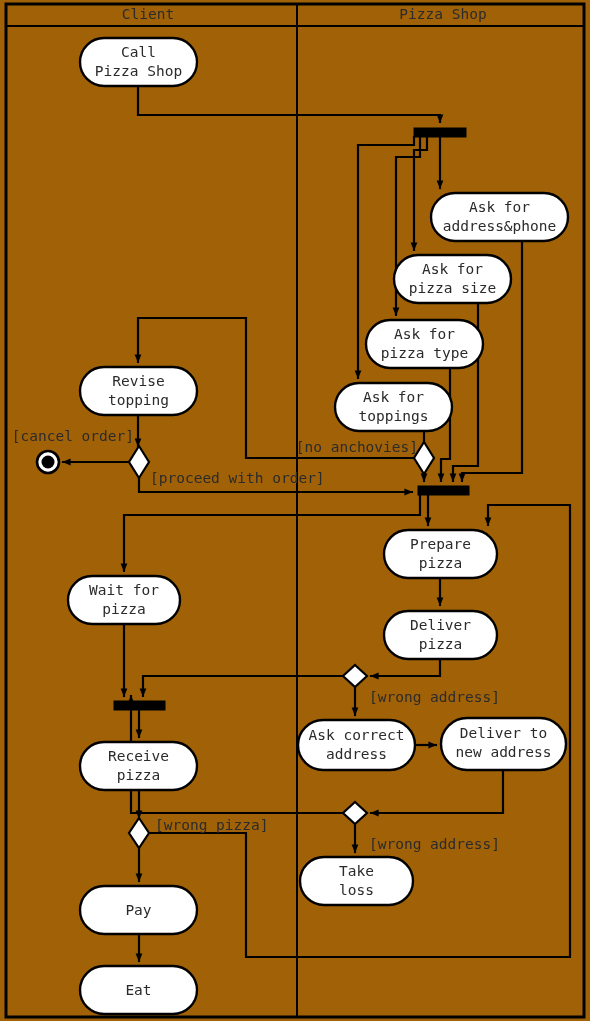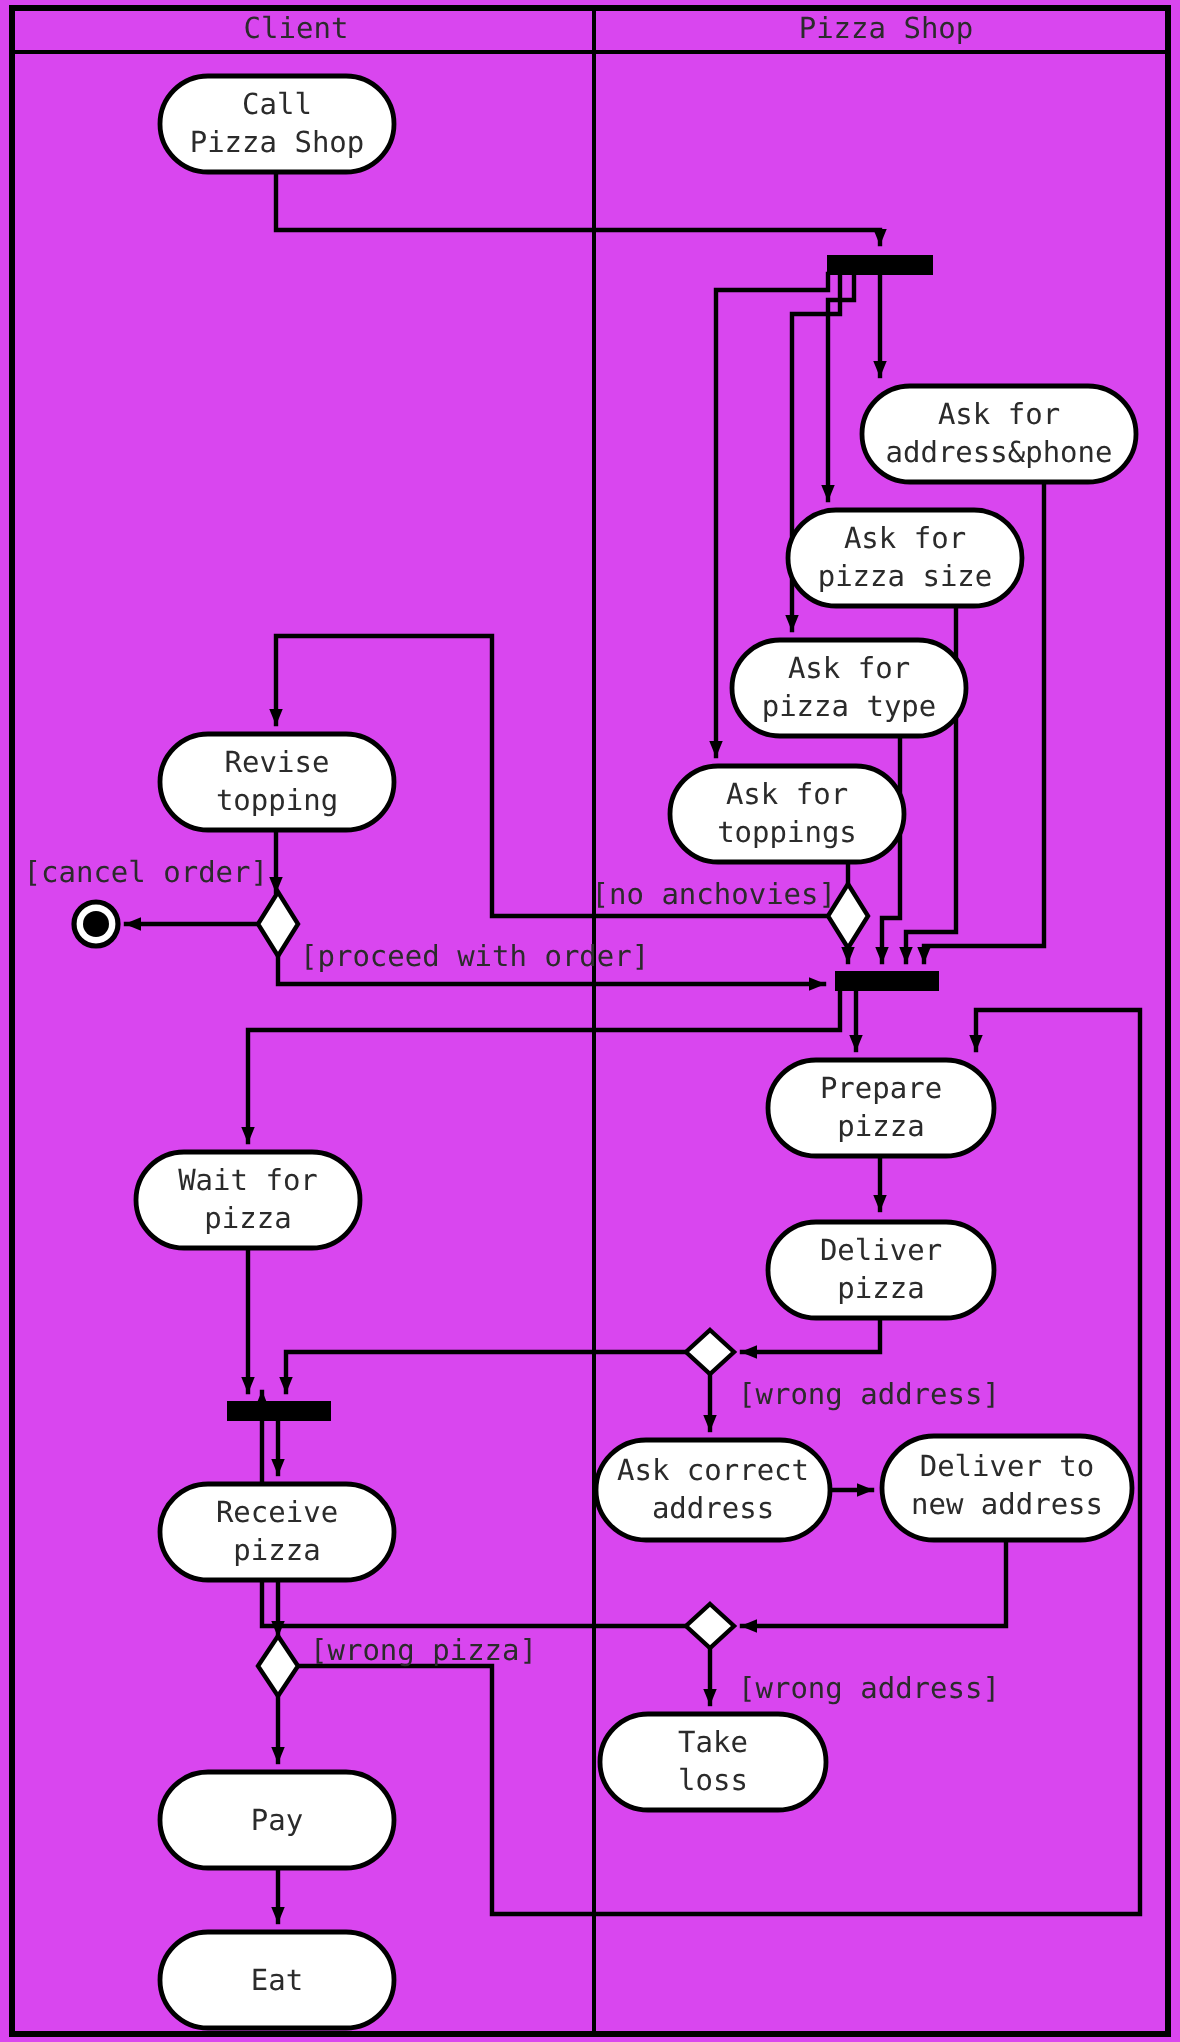--- a/index.html
+++ b/index.html
@@ -7,21 +7,21 @@
     padding: 0;
     background: #ffffff;
   }
   body {
     font-family: "DejaVu Sans Mono", "Liberation Mono", monospace;
   }
   #diagram-root {
     position: relative;
     width: 590px;
     height: 1021px;
-    background: #d946ef;
+    background: #a16207;
     overflow: hidden;
   }
   svg#uml-canvas {
     display: block;
     width: 590px;
     height: 1021px;
   }
   .node-shape {
     fill: #ffffff;
     stroke: #000000;

